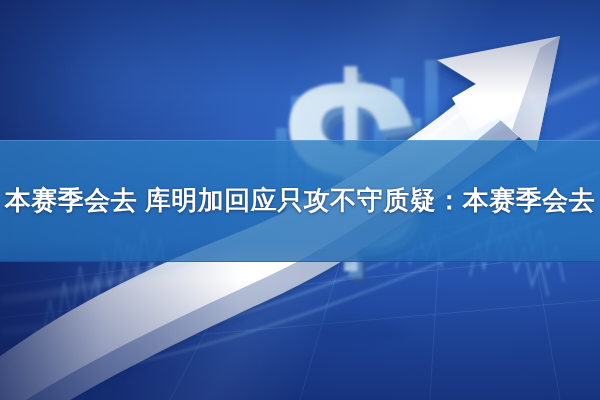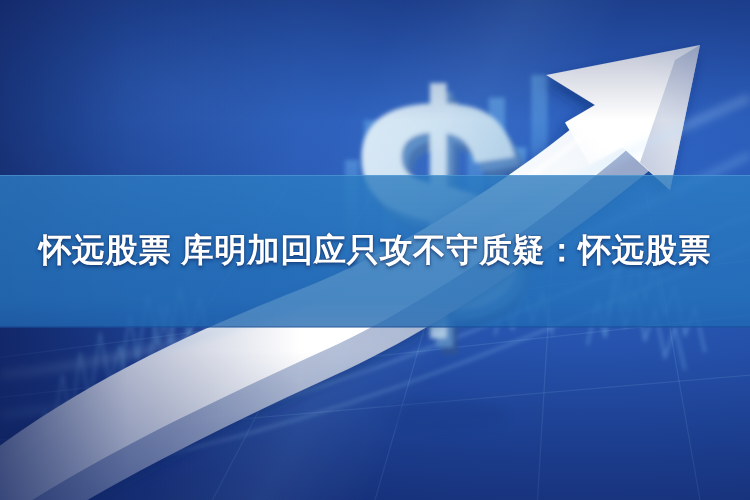--- a/index.html
+++ b/index.html
@@ -199,16 +199,16 @@
   </svg>
 
   <div class="layer bg-vign"></div>
   <div class="layer bg-sheen"></div>
 
   <div class="band"></div>
   <div class="band-top-edge"></div>
   <div class="band-bot-edge"></div>
 
   <div class="headline">
-    <div class="hl-line">怀远股票 库明加回应只攻不守质疑：怀远股票</div>
+    <div class="hl-line">本赛季会去 库明加回应只攻不守质疑：本赛季会去</div>
   </div>
 
 </div>
 
 </body></html>

